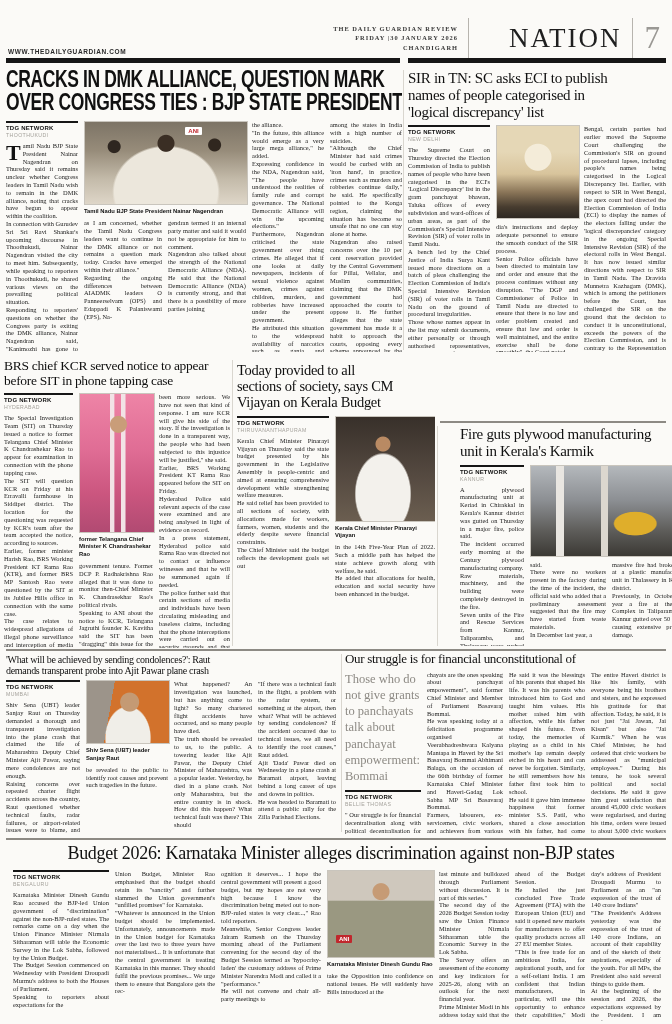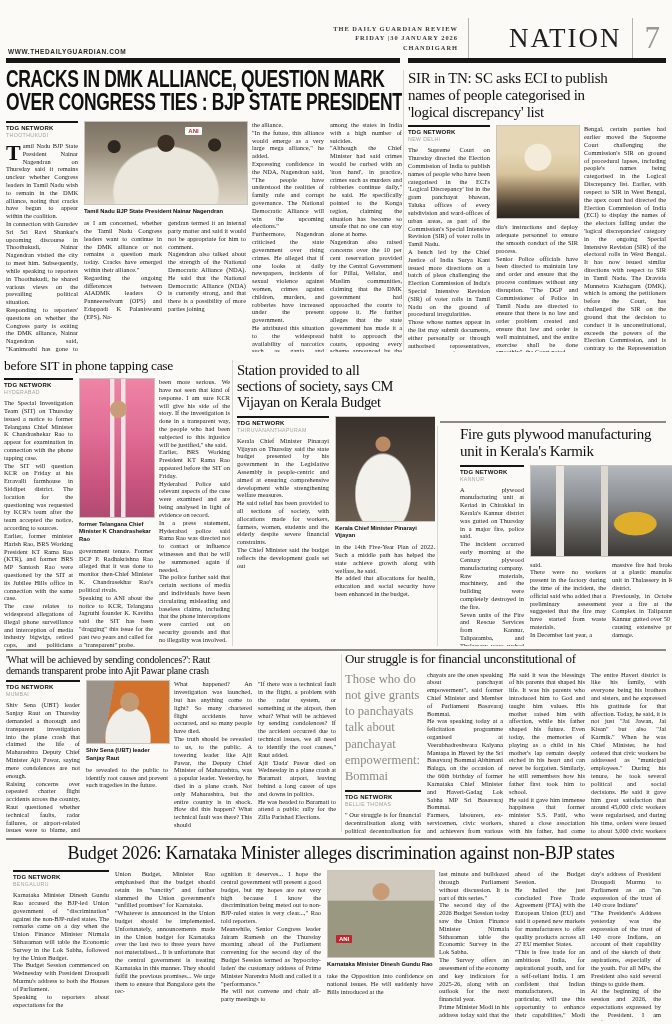--- a/index.html
+++ b/index.html
@@ -157,20 +157,21 @@
 Senior Police officials have been directed to maintain law and order and ensure that the process continues without any disruption. "The DGP and Commissioner of Police in Tamil Nadu are directed to ensure that there is no law and order problem created and ensure that law and order is well maintained, and the entire exercise shall be done smoothly", the Court noted.
 The Court added that the ECI would hopefully ensure compliance with these directions during the ongoing SIR process in other states as well.
 The petitioners moved the apex court shortly after it had issued a flurry of directions over ECI's SIR in West Bengal. With respect to the exercise being carried out in West</div>
       </div>
       <div class="coltext" style="width:82px;">Bengal, certain parties had earlier moved the Supreme Court challenging the Commission's SIR on ground of procedural lapses, including people's names being categorised in the Logical Discrepancy list. Earlier, with respect to SIR in West Bengal, the apex court had directed the Election Commission of India (ECI) to display the names of the electors falling under the 'logical discrepancies' category in the ongoing Special Intensive Revision (SIR) of the electoral rolls in West Bengal. It has now issued similar directions with respect to SIR in Tamil Nadu. The Dravida Munnetra Kazhagam (DMK), which is among the petitioners before the Court, has challenged the SIR on the ground that the decision to conduct it is unconstitutional, exceeds the powers of the Election Commission, and is contrary to the Representation of the People Act, 1950 and the Registration of Electors Rules, 1960. Subsequently, other parties, including Vijay's TVK, also moved the apex court challenging the SIR in the State and seeking an extension for people to file their objections over names being excluded from the voter rolls.</div>
     </div>
   </section>
 
   <section class="story" style="left:4px;top:358px;width:226px;height:290px;">
     <div class="hl-serif" style="font-size:13.5px;">
+      <div>BRS chief KCR served notice to appear</div>
       <div>before SIT in phone tapping case</div>
     </div>
     <div class="cols" style="margin-top:5px;">
       <div style="width:70px;">
         <div class="byline">
           <div class="by-name">TDG NETWORK</div>
           <div class="by-loc">HYDERABAD</div>
         </div>
         <div class="coltext">The Special Investigation Team (SIT) on Thursday issued a notice to former Telangana Chief Minister K Chandrashekar Rao to appear for examination in connection with the phone tapping case.
 The SIT will question KCR on Friday at his Erravalli farmhouse in Siddipet district. The location for the questioning was requested by KCR's team after the team accepted the notice, according to sources.
@@ -187,21 +188,21 @@
       <div class="coltext" style="width:72px;">been more serious. We have not seen that kind of response. I am sure KCR will give his side of the story. If the investigation is done in a transparent way, the people who had been subjected to this injustice will be justified," she said.
 Earlier, BRS Working President KT Rama Rao appeared before the SIT on Friday.
 Hyderabad Police said relevant aspects of the case were examined and are being analysed in light of evidence on record.
 In a press statement, Hyderabad police said Rama Rao was directed not to contact or influence witnesses and that he will be summoned again if needed.
 The police further said that certain sections of media and individuals have been circulating misleading and baseless claims, including that the phone interceptions were carried out on security grounds and that no illegality was involved.</div>
     </div>
   </section>
 
   <section class="story" style="left:237px;top:362px;width:198px;height:284px;">
     <div class="hl-serif" style="font-size:14.5px;">
-      <div>Station provided to all</div>
+      <div>Today provided to all</div>
       <div>sections of society, says CM</div>
       <div>Vijayan on Kerala Budget</div>
     </div>
     <div class="cols" style="margin-top:5px;">
       <div style="width:92px;">
         <div class="byline">
           <div class="by-name">TDG NETWORK</div>
           <div class="by-loc">THIRUVANANTHAPURAM</div>
         </div>
         <div class="coltext">Kerala Chief Minister Pinarayi Vijayan on Thursday said the state budget presented by his government in the Legislative Assembly is people-centric and aimed at ensuring comprehensive development while strengthening welfare measures.

